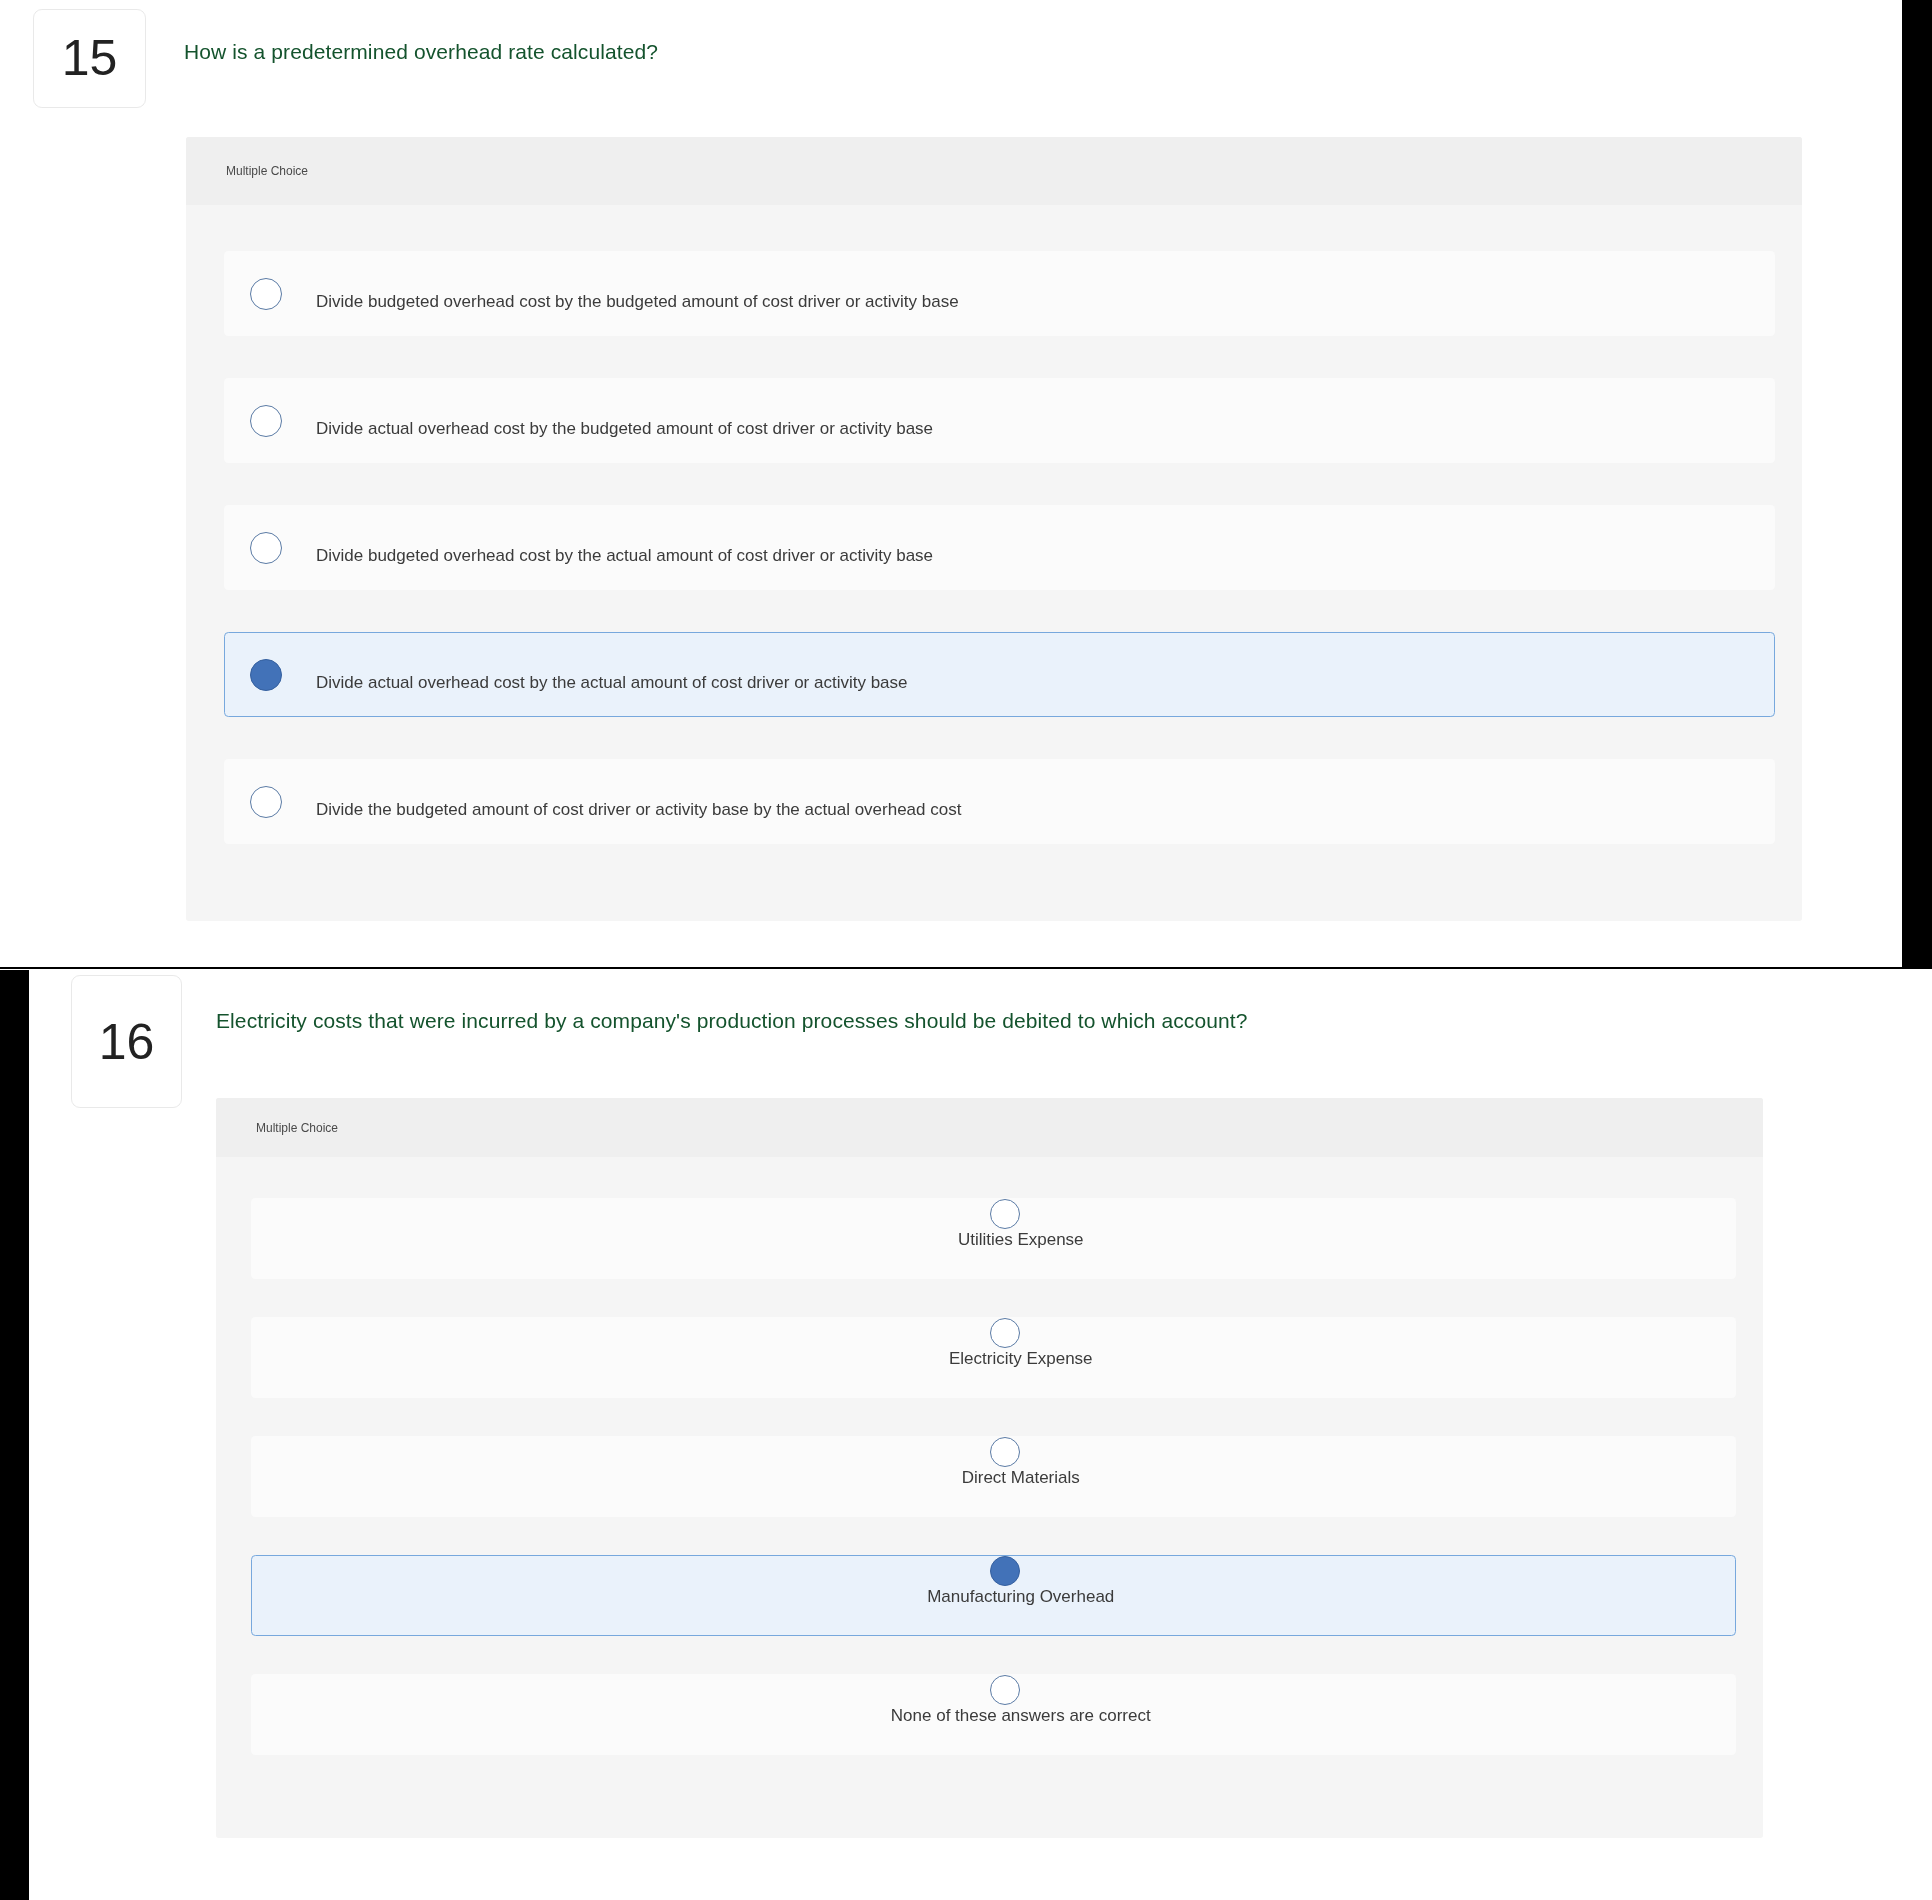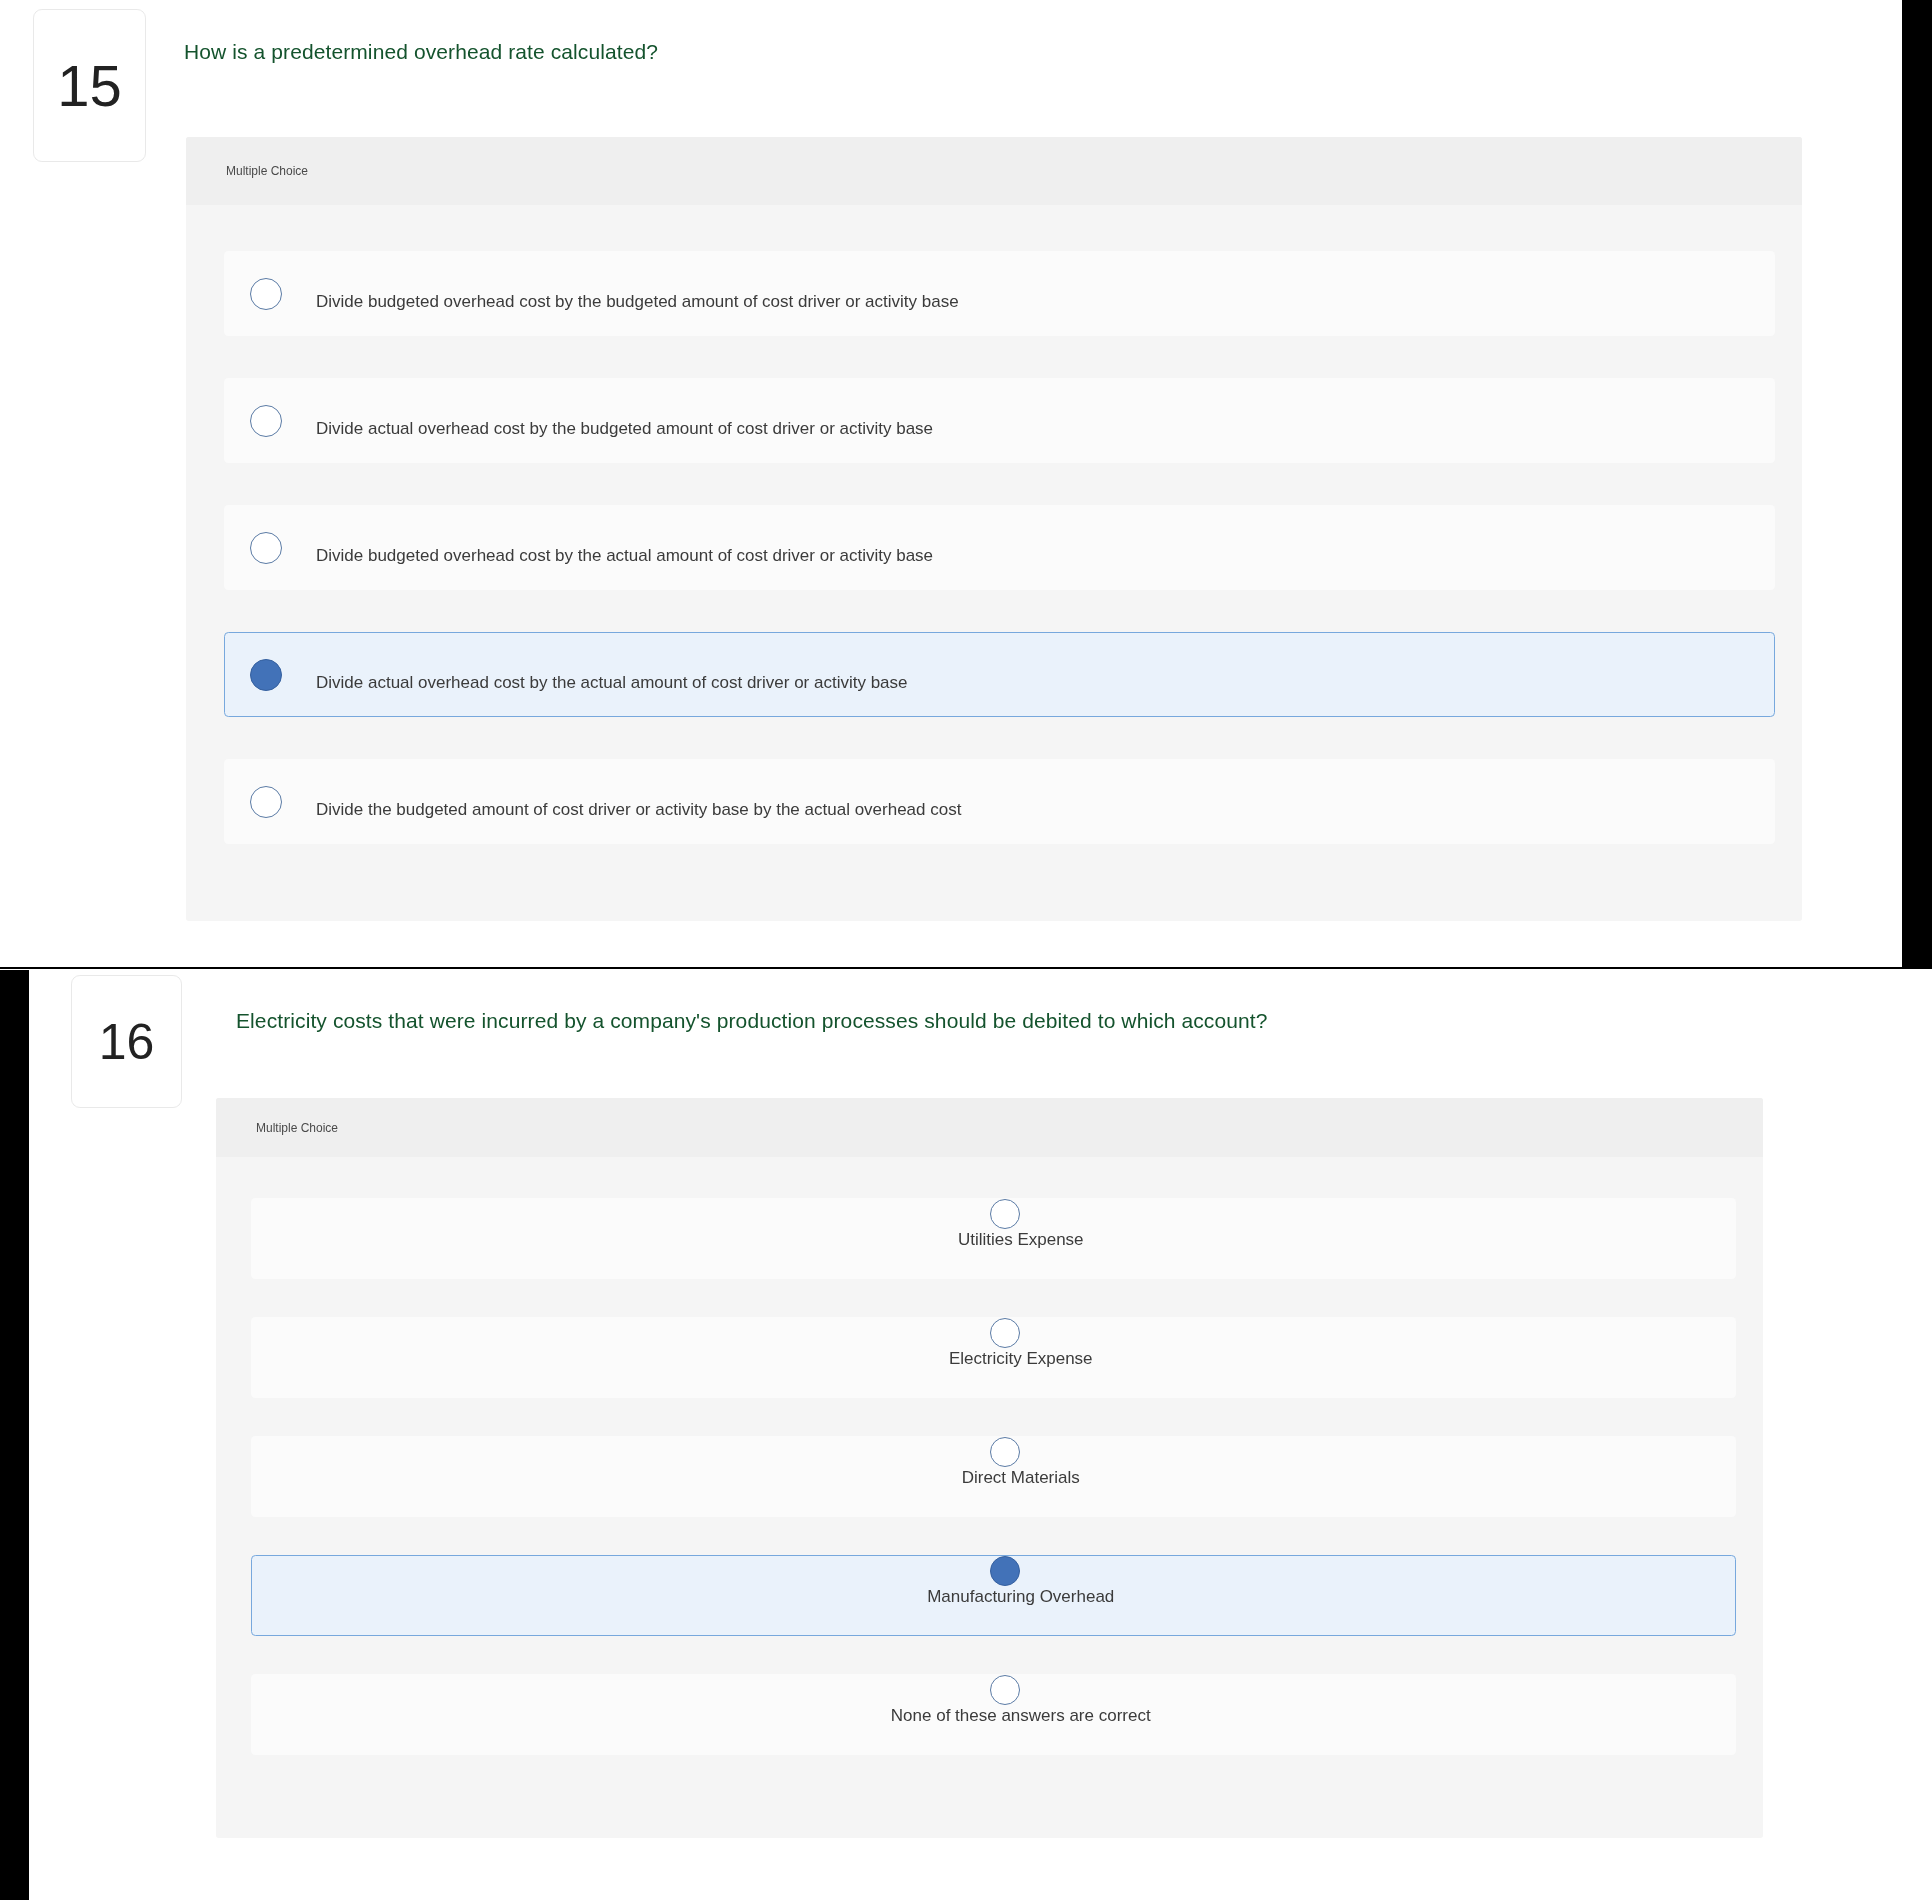--- a/index.html
+++ b/index.html
@@ -74,33 +74,33 @@
     border: 0.9px solid #e9e9e9;
     border-radius: 8.9px;
     box-sizing: border-box;
     display: flex;
     align-items: center;
     justify-content: center;
     color: #222222;
     font-weight: 400;
     box-shadow: 0 0 0 0 rgba(0,0,0,0);
   }
-  #q15-num { left: 33px; top: 8.9px;  width: 113px; height: 153px; font-size: 58px; }
+  #q15-num { left: 33px; top: 8.9px;  width: 113px; height: 99px; font-size: 50px; }
   #q16-num { left: 42px; top: 5.3px;   width: 111px; height: 133px; font-size: 50px; }
 
   .qtext {
     position: absolute;
     color: #14532d;
     font-size: 21px;
     line-height: 26.6px;
     letter-spacing: 0.1px;
     white-space: nowrap;
   }
   #q15-text { left: 184px; top: 39px; }
-  #q16-text { left: 187px; top: 38px; margin-left: 20px; }
+  #q16-text { left: 187px; top: 38px; }
 
   
   .answer-panel {
     position: absolute;
     background: #f5f5f5;
     border-radius: 2.7px;
     overflow: hidden;
   }
   #q15-panel { left: 186px; top: 137px;  width: 1616px; height: 784px; }
   #q16-panel { left: 187px; top: 128px;  width: 1547px; height: 740px; }

